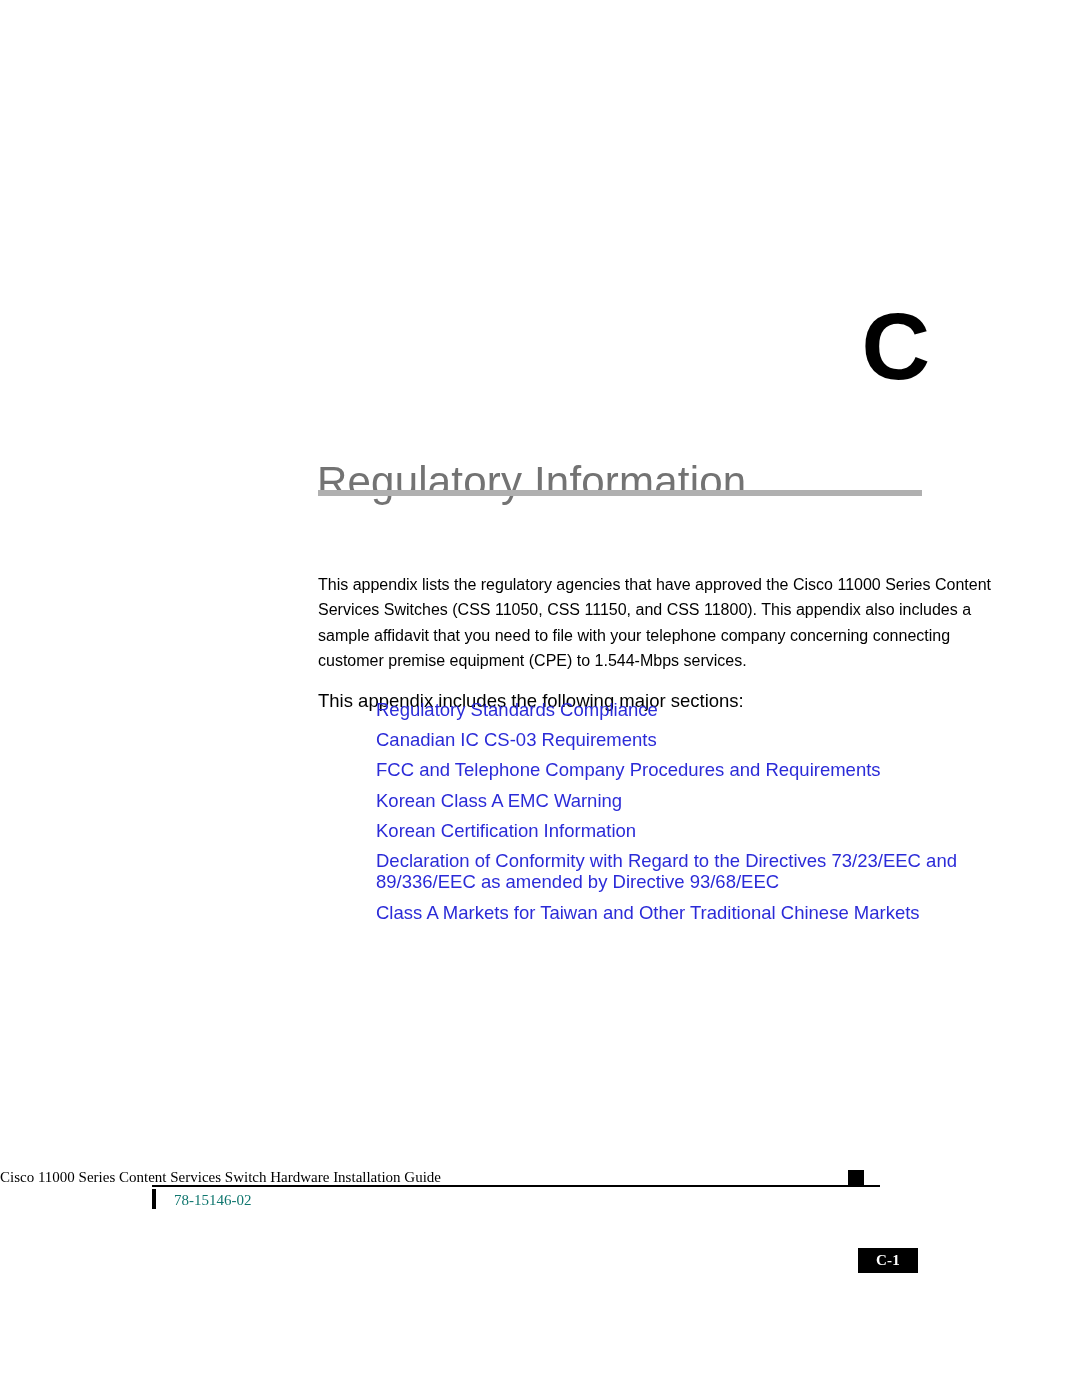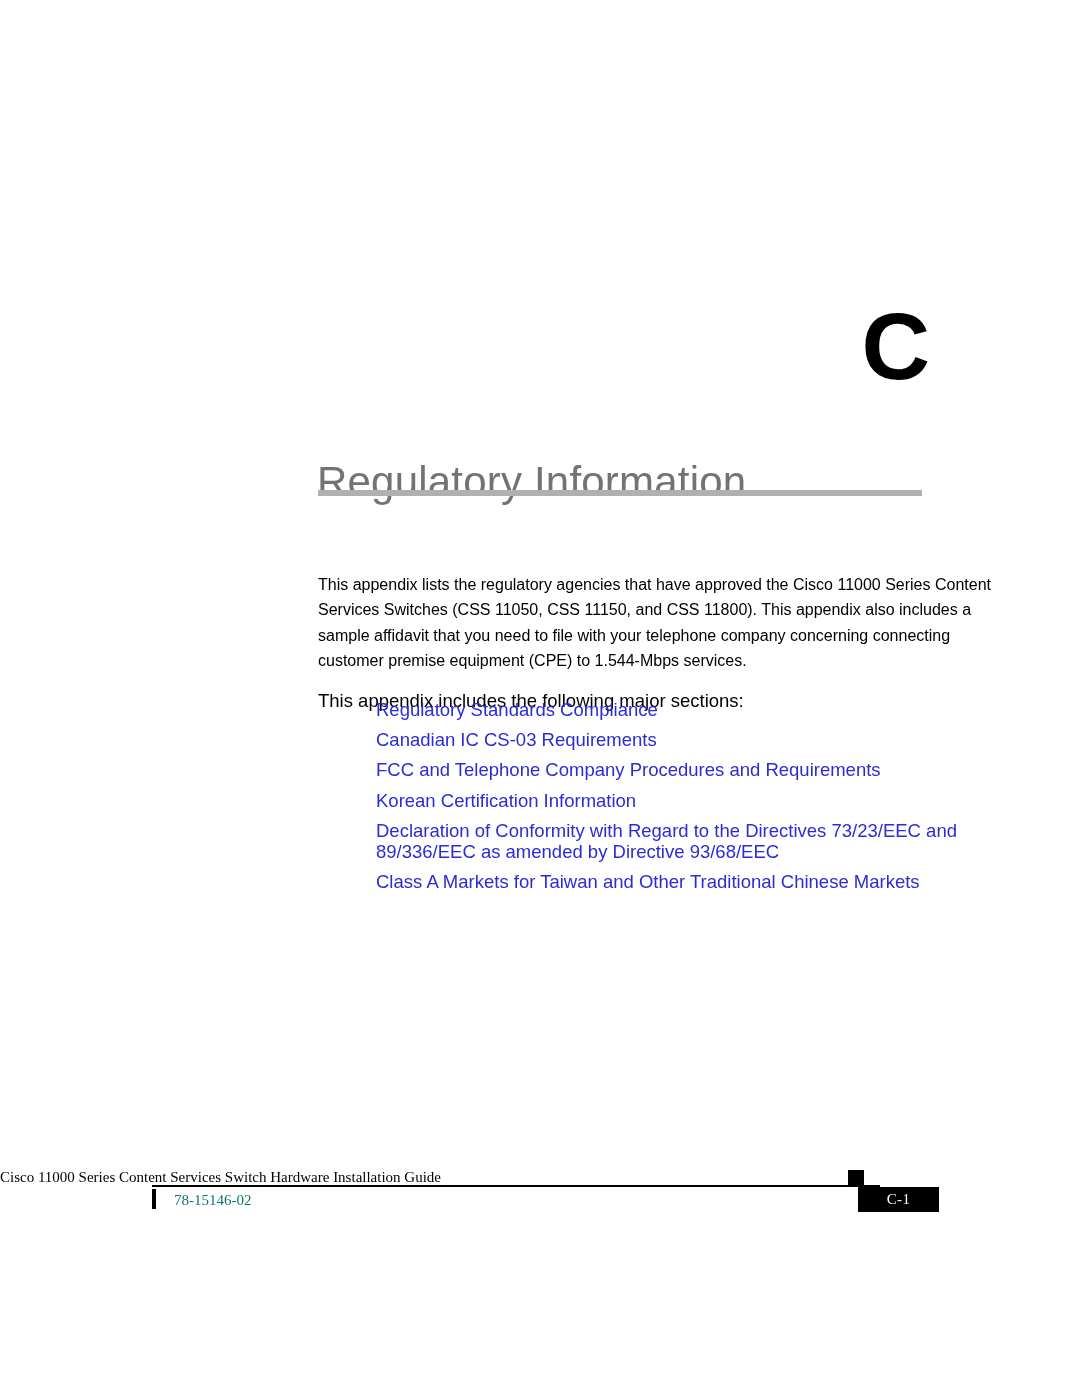--- a/index.html
+++ b/index.html
@@ -156,27 +156,27 @@
     position: absolute;
     left: 848px;
     top: 1170px;
     width: 16px;
     height: 15px;
     background: #000000;
   }
   #page-badge {
     position: absolute;
     left: 858px;
-    top: 1187px;
-    width: 81px;
+    top: 1248px;
+    width: 60px;
     height: 25px;
     background: #000000;
     color: #ffffff;
     font-family: "Liberation Serif", serif;
-    font-weight: normal;
+    font-weight: bold;
     font-size: 15px;
     display: flex;
     align-items: center;
     justify-content: center;
     letter-spacing: 0.3px;
   }
 </style>
 </head>
 <body>
 
@@ -188,20 +188,21 @@
 <div id="title-rule"></div>
 
 <p id="intro-paragraph">This appendix lists the regulatory agencies that have approved the Cisco 11000 Series Content Services Switches (CSS 11050, CSS 11150, and CSS 11800). This appendix also includes a sample affidavit that you need to file with your telephone company concerning connecting customer premise equipment (CPE) to 1.544-Mbps services.</p>
 
 <p id="sections-lead">This appendix includes the following major sections:</p>
 
 <nav id="section-links">
   <a class="section-link" href="#">Regulatory Standards Compliance</a>
   <a class="section-link" href="#">Canadian IC CS-03 Requirements</a>
   <a class="section-link" href="#">FCC and Telephone Company Procedures and Requirements</a>
+  <a class="section-link" href="#">Korean Class A EMC Warning</a>
   <a class="section-link" href="#">Korean Certification Information</a>
   <a class="section-link" href="#">Declaration of Conformity with Regard to the Directives 73/23/EEC and
 89/336/EEC as amended by Directive 93/68/EEC</a>
   <a class="section-link" href="#">Class A Markets for Taiwan and Other Traditional Chinese Markets</a>
 </nav>
 
 <div id="footer">
   <div id="footer-guide-title">Cisco 11000 Series Content Services Switch Hardware Installation Guide</div>
 </div>
 <div id="footer-rule"></div>

